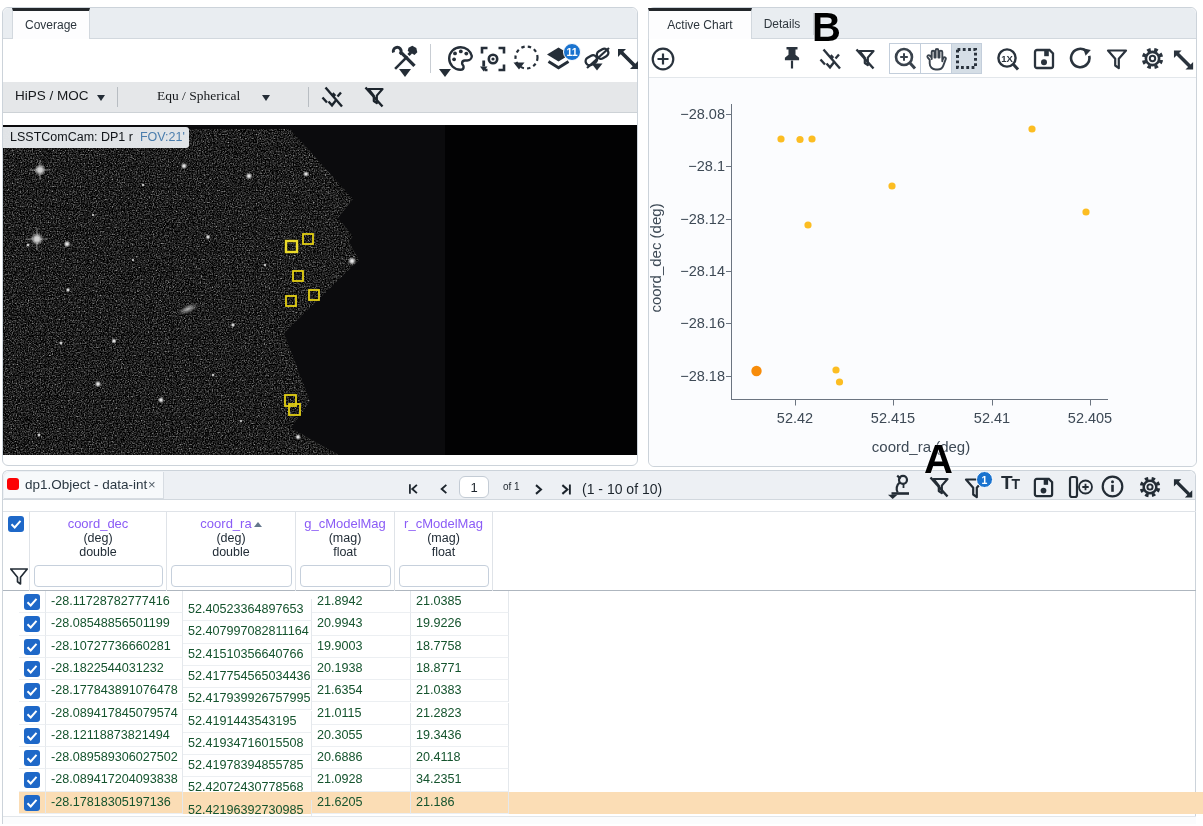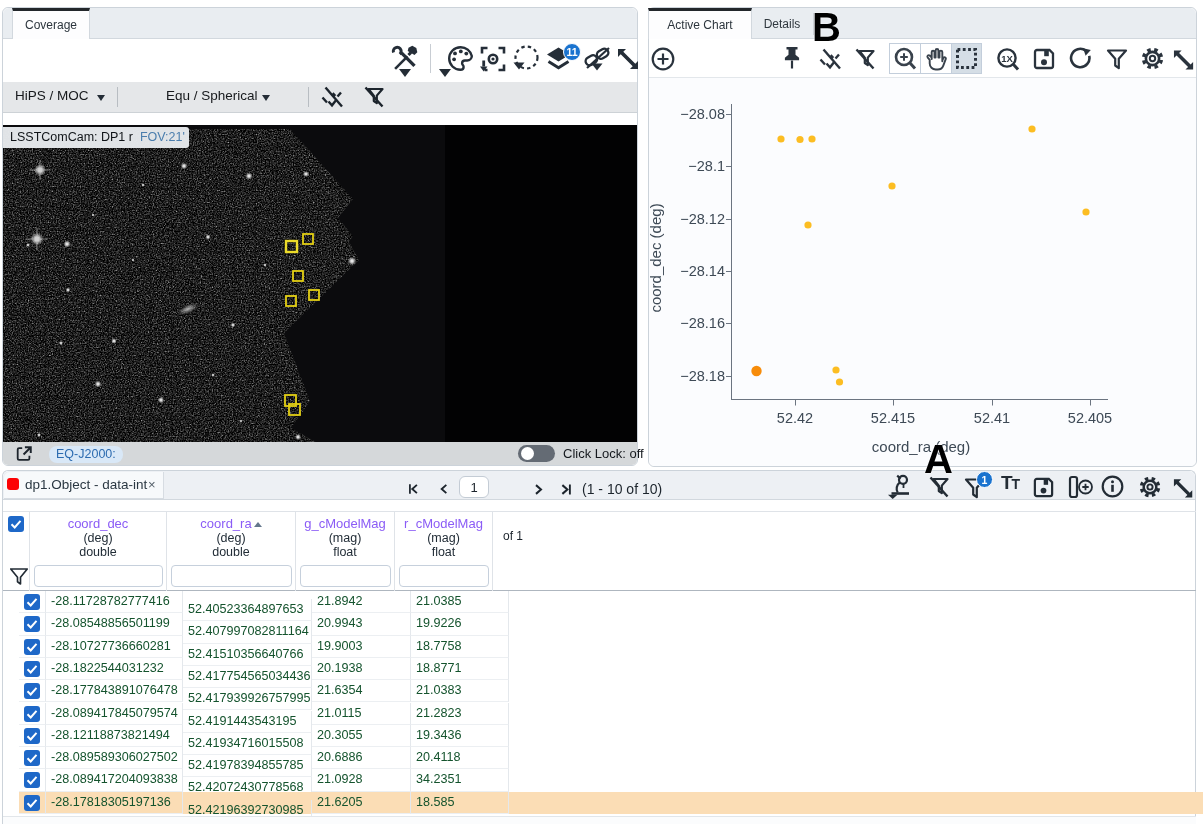--- a/index.html
+++ b/index.html
@@ -89,21 +89,21 @@
       <g fill="#252e38">
             <path d="M2 2h8L7.3 4.7l12 12L22 14v8h-8l2.7-2.7-12-12L2 10z" transform="translate(-1,1)"></path>
           </g>
     </svg>
     <div class="badge" style="left:560px; top:3px; width:18px; height:18px; font-size:10.5px;">11</div>
   </div>
   <div id="hipsbar" class="abs" style="left:0; top:74px; width:100%; height:31px; background:#e5e7e9; border-bottom:1px solid #cdd2d6; color:#16191c; font-size:13.5px;">
     <span class="abs" style="left:12px; top:6px;">HiPS / MOC</span>
     <div class="ddt" style="left:94px; top:13px;"></div>
     <div class="vsep" style="left:114px; top:5px; height:20px; background:#b8bdc2;"></div>
-    <span class="abs" style="left:163px; top:6px;">Equ / Spherical</span>
+    <span class="abs" style="left:154px; top:6px;font-family:Liberation Serif, serif;">Equ / Spherical</span>
     <div class="ddt" style="left:259px; top:13px;"></div>
     <div class="vsep" style="left:305px; top:5px; height:20px; background:#b8bdc2;"></div>
     <svg class="ic" style="left:318px; top:3px;" width="25" height="24" viewBox="0 0 25 24">
       <g stroke="#1c242c" stroke-width="2.4" fill="none">
         <path d="M4.5 2.5l16.5 19"></path>
         <path d="M1.5 12.5l4.5 5"></path>
         <path d="M7.5 16.5l3.5 3.8 4-5"></path>
         <path d="M16.5 11.5l3.5-4"></path>
       </g>
       <path d="M12.5 7.2l2.6 2.9-2.2 2.6-2.7-2.9z" fill="#1c242c"></path>
@@ -184,31 +184,20 @@
         <rect x="283" y="116" width="11" height="11" stroke-width="2.4" stroke="#eddc2a"></rect>
         <rect x="290" y="146" width="10" height="10"></rect>
         <rect x="306" y="165" width="10" height="10"></rect>
         <rect x="283" y="171" width="10" height="10"></rect>
         <rect x="282" y="270" width="11" height="11"></rect>
         <rect x="286" y="279" width="11" height="11"></rect>
       </g>
     </svg>
     <div class="abs" style="left:0px; top:2px; height:21px; background:rgba(231,234,237,0.97); border-radius:0 3px 3px 0; color:#101418; font-size:12.5px; padding:2.5px 4px 0 7px; white-space:nowrap;">LSSTComCam: DP1 r&nbsp;&nbsp;<span style="color:#4a7dad;">FOV:21'</span></div>
   </div>
-  <div id="imgbar" class="abs" style="left:0; top:434px; width:634px; height:23px; background:#d5d8da; border-radius:0 0 5px 5px;">
-    <span class="abs" style="left:46px; top:3.5px; background:#d9e8f7; color:#2c6bb0; font-size:12.5px; padding:1px 7px 2px; border-radius:8px;">EQ-J2000:</span>
-    <div class="abs" style="left:515px; top:3px; width:37px; height:17px; background:#646b74; border-radius:9px;">
-      <div class="abs" style="left:2.5px; top:2px; width:13px; height:13px; background:#fff; border-radius:50%;"></div>
-    </div>
-    <span class="abs" style="left:560px; top:4px; color:#14181d; font-size:13px; white-space:nowrap;">Click Lock: off</span>
-    <svg class="ic" style="left:12px; top:3px;" width="18" height="18" viewBox="0 0 20 20">
-      <path d="M8 3.5H4.5a1.5 1.5 0 00-1.5 1.5v10a1.5 1.5 0 001.5 1.5h10a1.5 1.5 0 001.5-1.5V12" fill="none" stroke="#1c242c" stroke-width="2"></path>
-      <path d="M11 2.5h6.5V9 M17 3L9.5 10.5" fill="none" stroke="#1c242c" stroke-width="2.2"></path>
-    </svg>
-  </div>
 </div>
 
 <div class="panel" id="rightp" style="left:648px; top:7px; width:549px; height:460px;">
   <div class="tabbar"></div>
   <div class="tab-active" style="left:-1px; width:104px;">Active Chart</div>
   <div class="tab-idle" style="left:103px; width:60px;">Details</div>
   <div class="vsep" style="left:164px; top:5px; height:22px;"></div>
   <div id="chart-toolbar" class="abs" style="left:0; top:32px; width:100%; height:38px; background:#fff; border-bottom:1px solid #e3e7eb;">
     <svg class="ic" style="left:2px; top:7px;" width="24" height="24" viewBox="0 0 24 24">
       <circle cx="12" cy="12" r="10.3" fill="none" stroke="#2a333d" stroke-width="2.2"></circle>
@@ -320,21 +309,21 @@
   </div>
   <div id="pager" class="abs" style="left:400px; top:0; width:260px; height:29px; color:#1c242c; font-size:13.5px;">
     <svg class="ic" style="left:4px;top:11px;" width="14" height="14" viewBox="0 0 24 24">
           <path d="M5 4v16" stroke="#1c242c" stroke-width="3"></path>
           <path d="M17 5l-8 7 8 7" stroke="#1c242c" stroke-width="3.2" fill="none"></path>
         </svg>
     <svg class="ic" style="left:34px;top:11px;" width="14" height="14" viewBox="0 0 24 24">
           <path d="M16 5l-8 7 8 7" stroke="#1c242c" stroke-width="3.2" fill="none"></path>
         </svg>
     <div class="abs" style="left:56px; top:5px; width:30px; height:22px; background:#fff; border:1px solid #c4ccd5; border-radius:6px; text-align:center; font-size:13px; padding-top:3px; color:#1c242c;">1</div>
-    <span class="abs" style="left:100px; top:10px; font-size:12px;margin-top:48px;">of 1</span>
+    <span class="abs" style="left:100px; top:10px; font-size:10px;">of 1</span>
     <svg class="ic" style="left:128px;top:11px;" width="15" height="15" viewBox="0 0 24 24">
           <path d="M8 5l8 7-8 7" stroke="#1c242c" stroke-width="3.2" fill="none"></path>
         </svg>
     <svg class="ic" style="left:155px;top:11px;" width="15" height="15" viewBox="0 0 24 24">
           <path d="M7 5l8 7-8 7" stroke="#1c242c" stroke-width="3.2" fill="none"></path>
           <path d="M19 4v16" stroke="#1c242c" stroke-width="3"></path>
         </svg>
     <span class="abs" style="left:179px; top:10px; font-size:14px;">(1 - 10 of 10)</span>
   </div>
   <div id="tbl-toolbar" class="abs" style="right:0; top:0; width:330px; height:29px;">
@@ -529,21 +518,21 @@
     <div class="trow" style="top:200.7px; background:#fbddb5;">
           <div class="tc c0">
             <svg class="cb" width="16" height="16">
               <rect width="16" height="16" rx="3" fill="#1e68c8"></rect>
               <path d="M3.5 8.3l3.2 3.2 5.8-6.6" stroke="#fff" stroke-width="2" fill="none"></path>
             </svg>
           </div>
           <div class="tc c1">-28.17818305197136</div>
           <div class="tc c2">52.42196392730985</div>
           <div class="tc c3">21.6205</div>
-          <div class="tc c4">18.585</div>
+          <div class="tc c4">21.186</div>
         </div>
   </div>
   <div class="abs" style="left:0; top:345px; width:1193px; border-top:1px solid #e2e6ea; height:8px; background:#fbfcfd;"></div>
 </div>
 
 <div class="hint" style="left:812px; top:5px; font-size:40px; font-weight:bold;">B</div>
 <div class="hint" style="left:924px; top:437px; font-size:40px; font-weight:bold;">A</div>
 
 </div>
 

